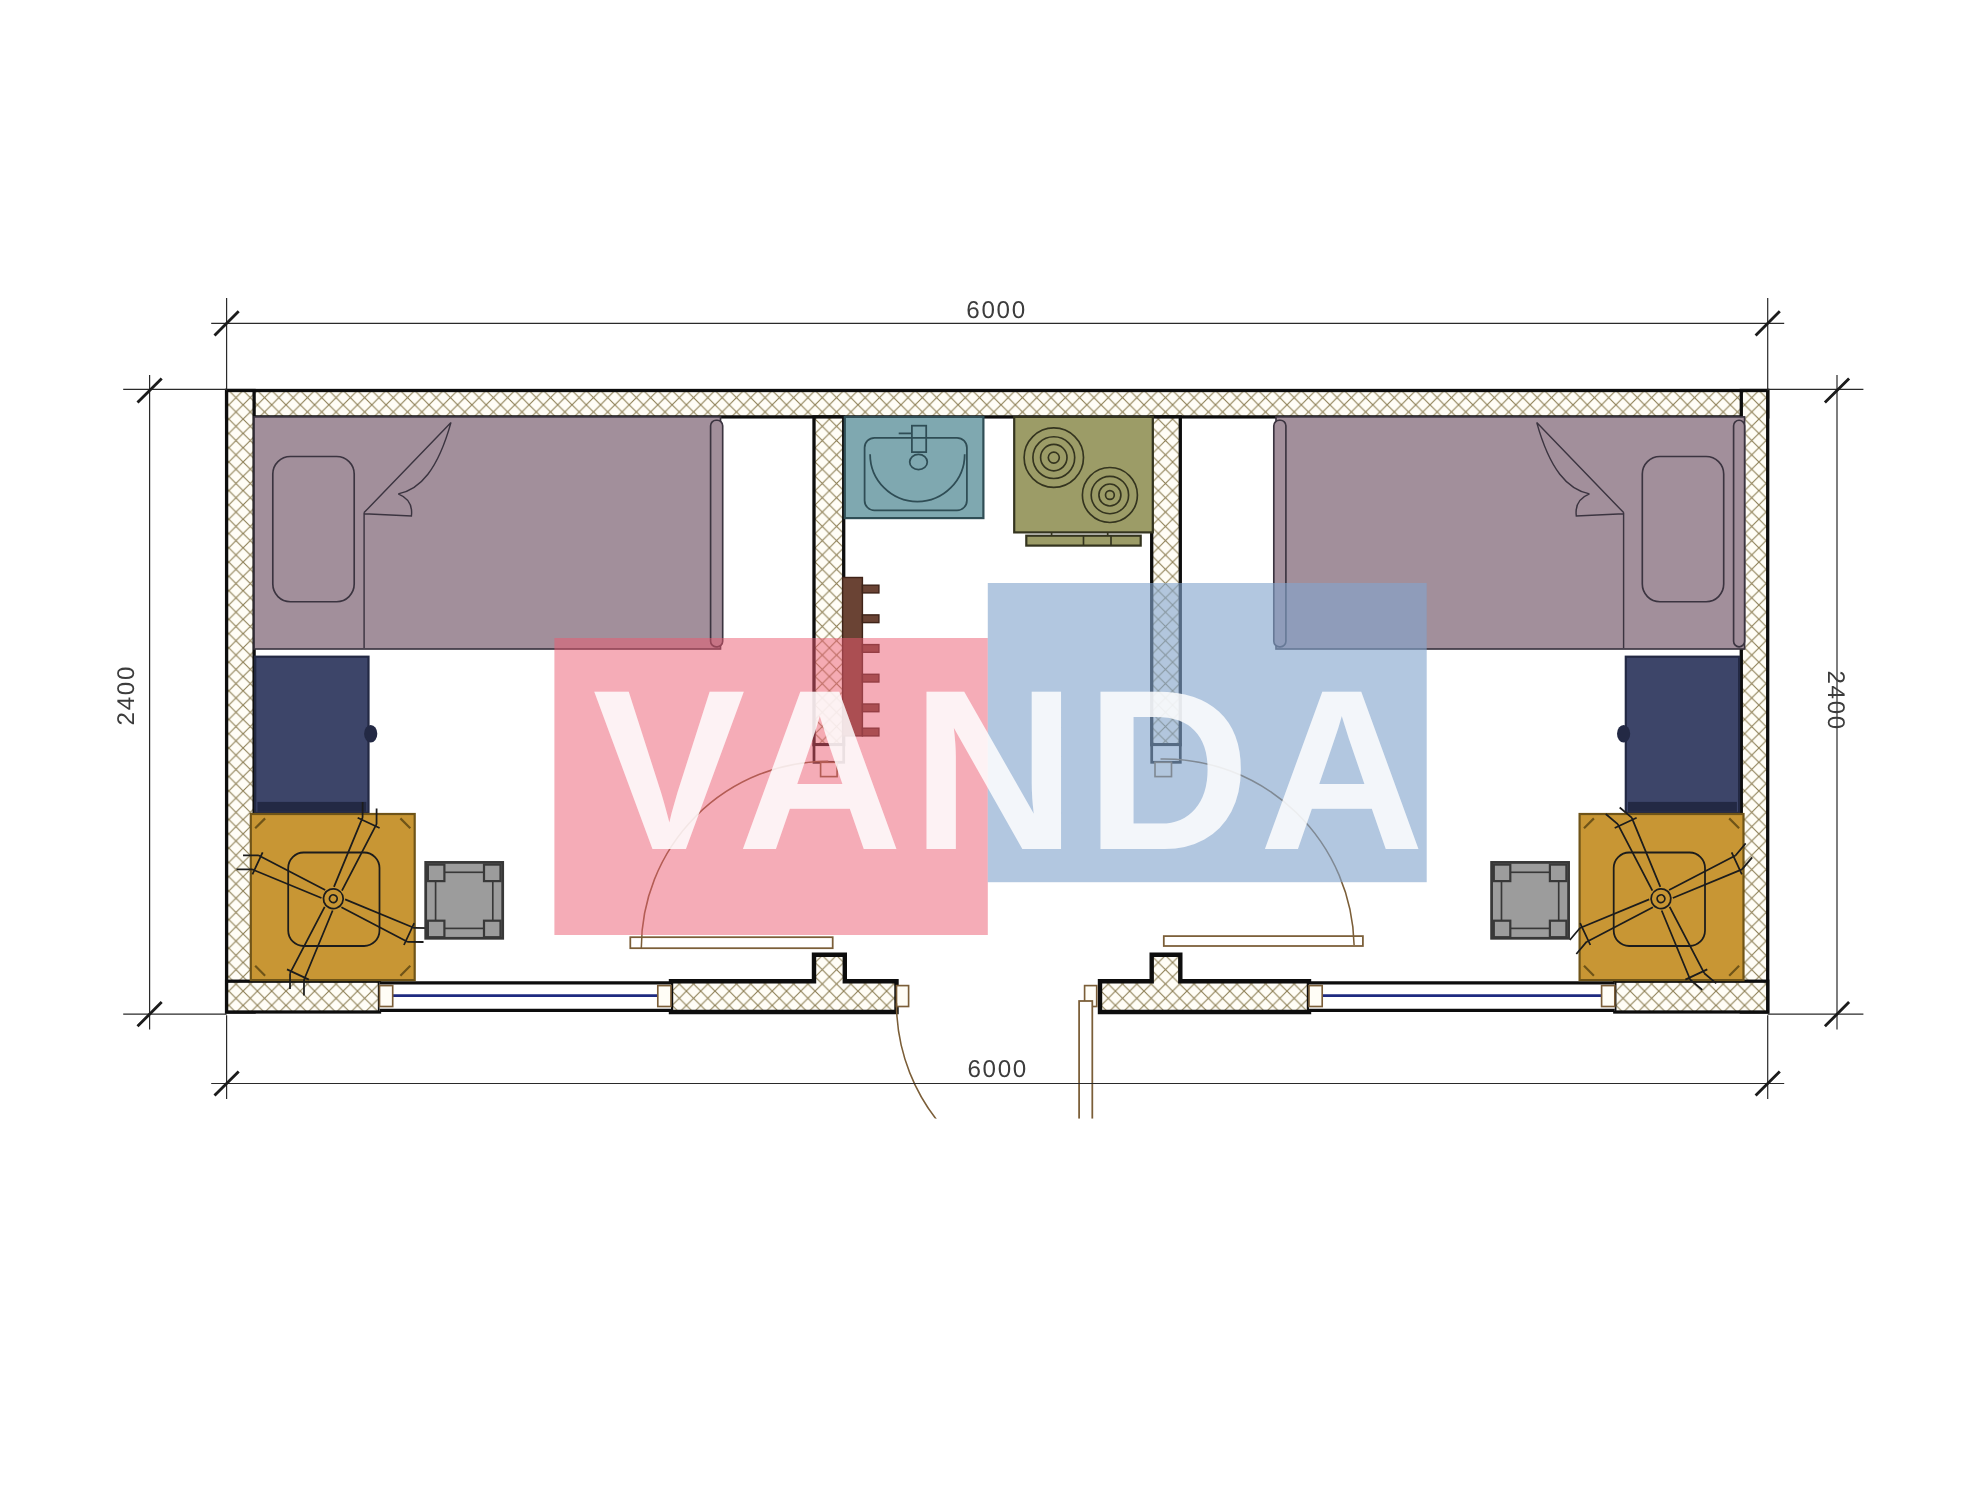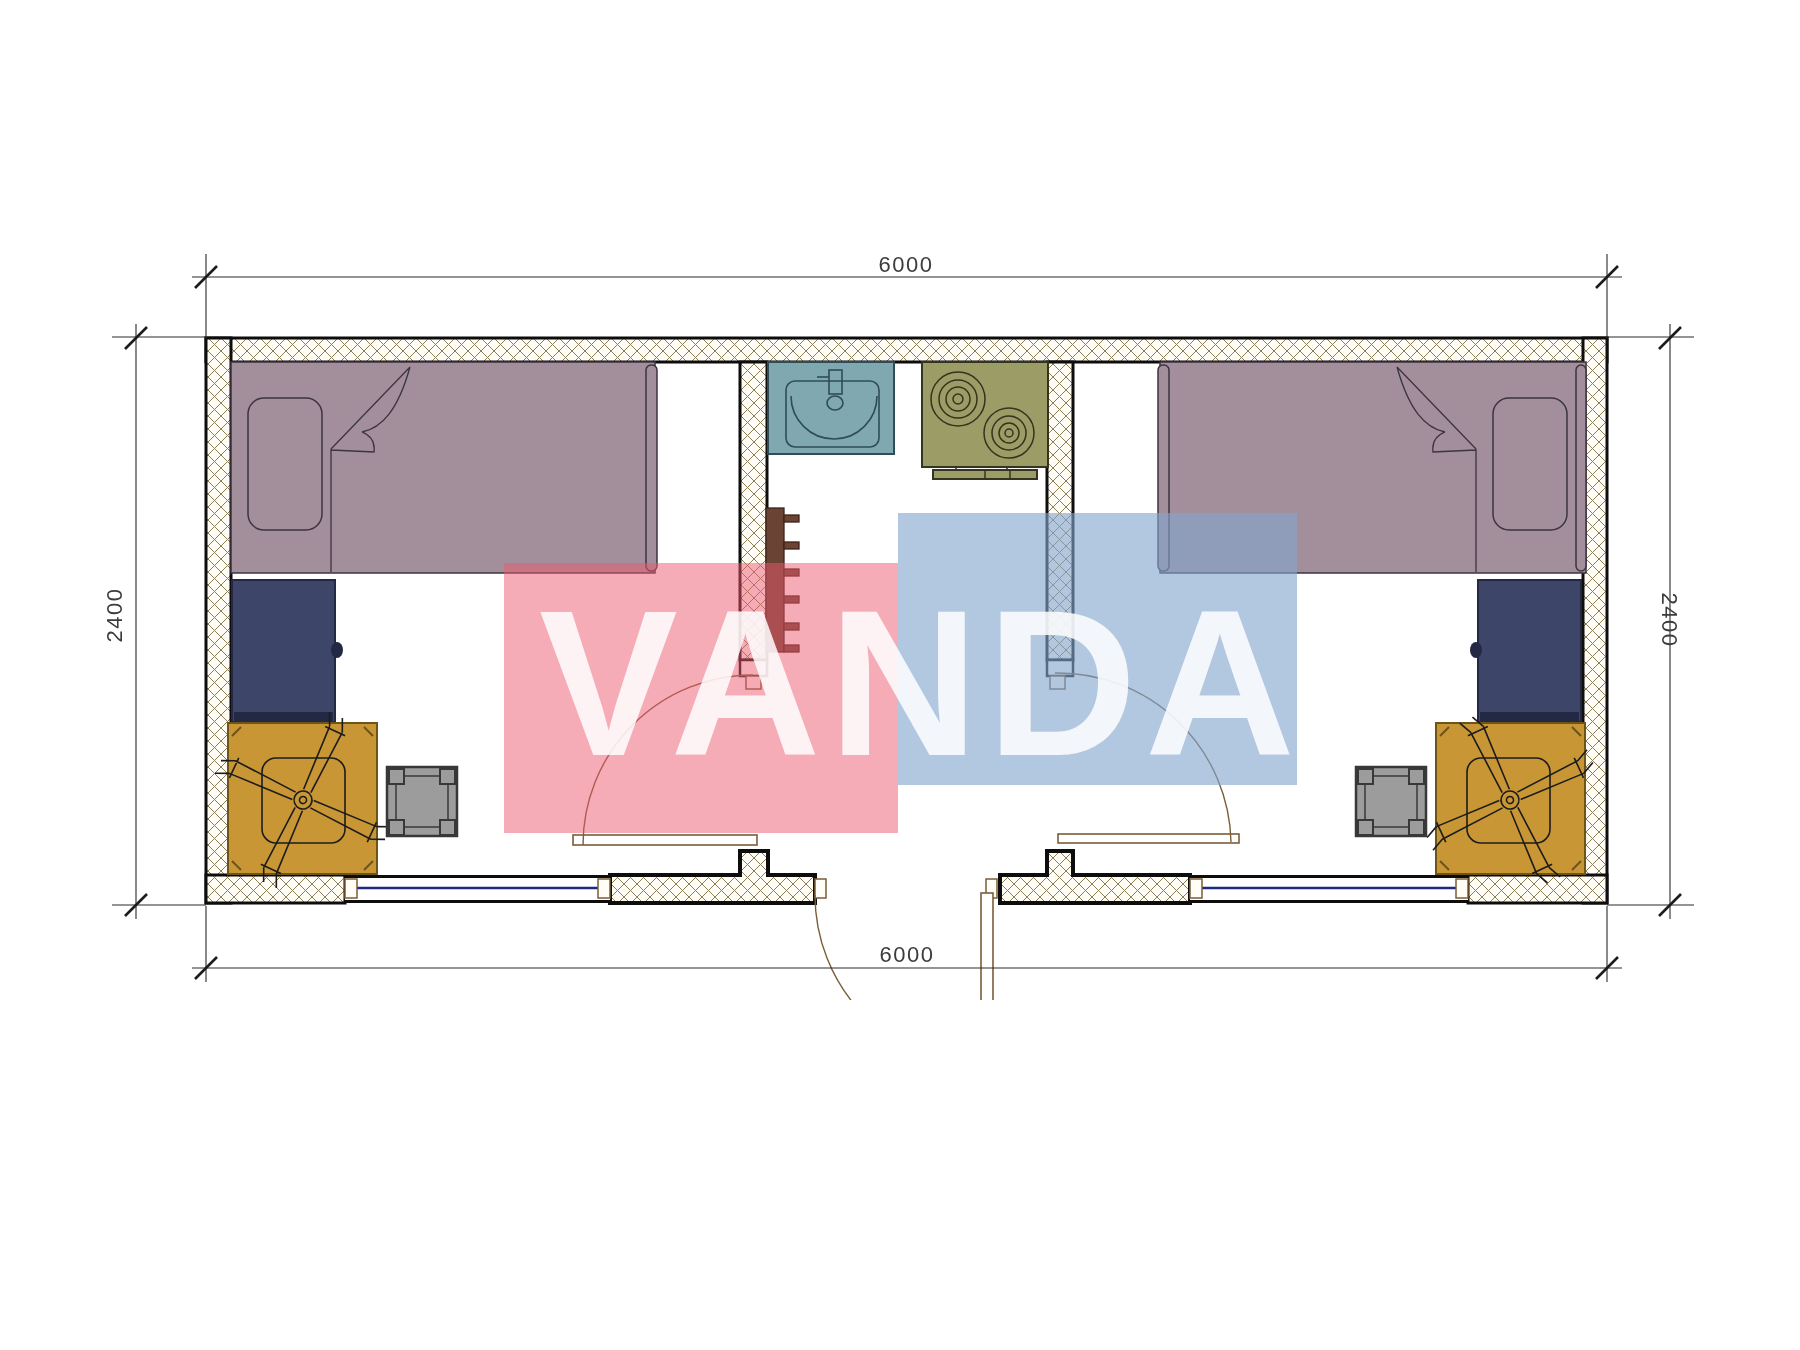--- a/index.html
+++ b/index.html
@@ -1,17 +1,17 @@
 <!DOCTYPE html>
 <html style="--wall-line: #0d0d0d; --hatch-line: #8d7f55; --hatch-bg: #fffdf6; --dim-line: #2a2a2a; --dim-text: #3c3c3c; --bed: #a28f9b; --bed-line: #3b3440; --wardrobe: #3d4569; --wardrobe-line: #232944; --desk: #c89634; --desk-line: #6f5418; --stool: #9c9c9c; --stool-line: #383838; --sink: #7fa8b0; --sink-line: #2f4d55; --stove: #9c9c67; --stove-line: #34341f; --hook: #6a4334; --hook-line: #3f2318; --door-line: #7b5e38; --window-glass: #1e2a80; --wm-pink: #ec5a70; --wm-blue: #82a5cd; --wm-letters: #ffffff;"><head>
 <meta charset="utf-8">
 <style>
   html,body{margin:0;padding:0;background:#ffffff;}
   #stage{position:relative;width:1800px;height:1000px;background:#fff;overflow:hidden;
-         font-family:"Liberation Sans", sans-serif;}
+         font-family:"Liberation Sans", sans-serif;margin-top:17px;}
   svg{position:absolute;left:0;top:0;}
   
   .wall{fill:url(#hatch);stroke:var(--wall-line);stroke-width:3;}
   .wall-thick{fill:url(#hatch);stroke:var(--wall-line);stroke-width:4;}
   .wallcap{fill:#ffffff;stroke:var(--wall-line);stroke-width:2.5;}
   .framebit{fill:#fffdf6;stroke:var(--door-line);stroke-width:1.5;}
   .wline{stroke:var(--wall-line);stroke-width:3;fill:none;}
   .glass{stroke:var(--window-glass);stroke-width:2.5;fill:none;}
   .bed{fill:var(--bed);stroke:var(--bed-line);stroke-width:1.5;}
   .bedline{stroke:var(--bed-line);stroke-width:1.3;fill:none;}

